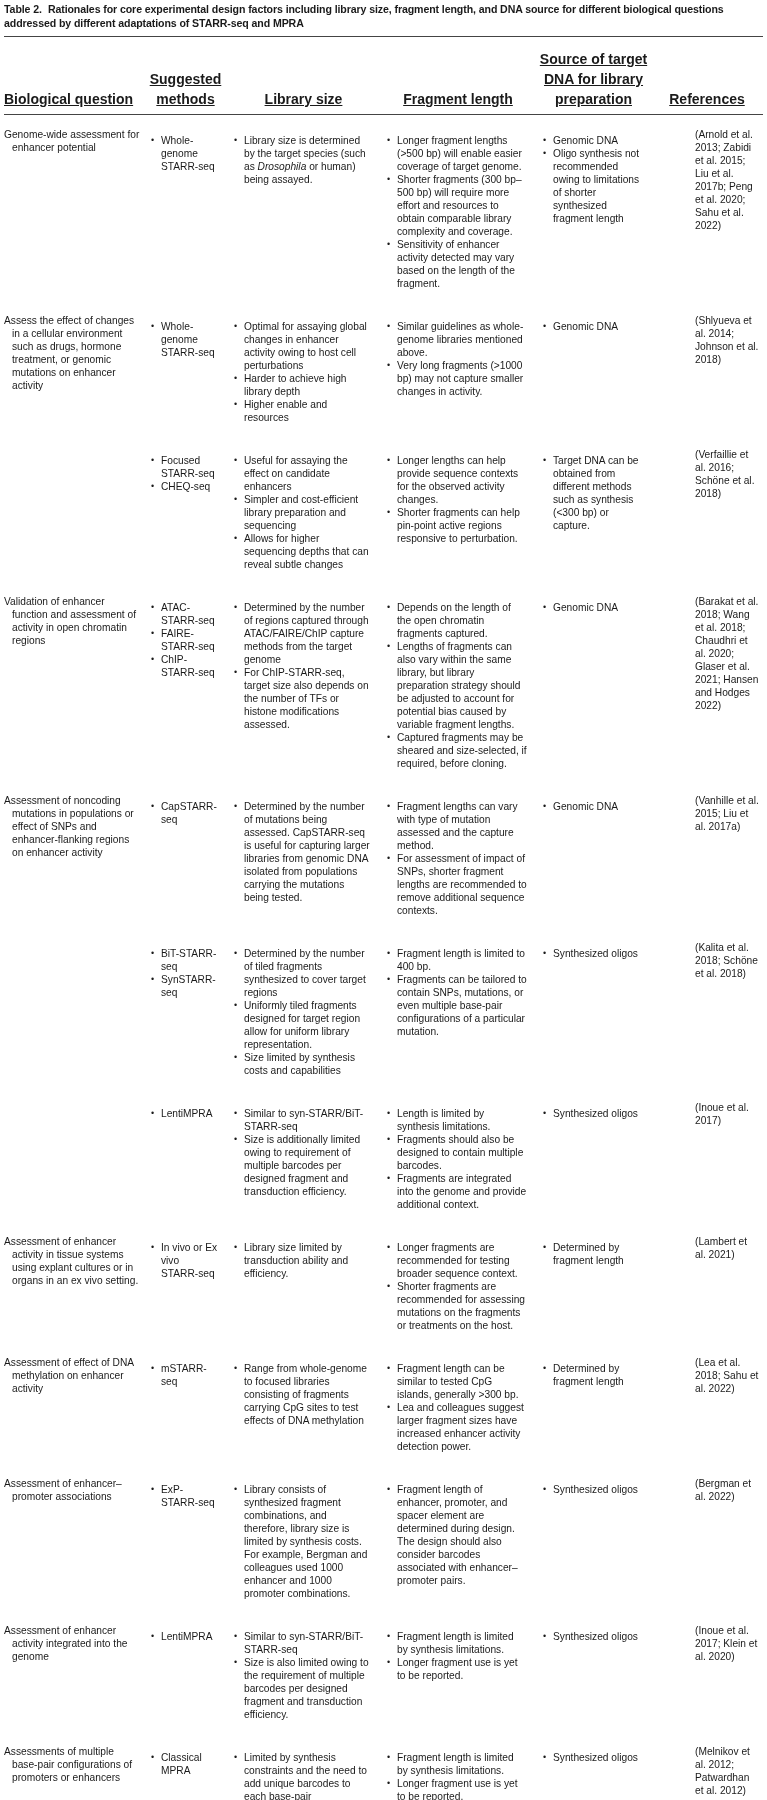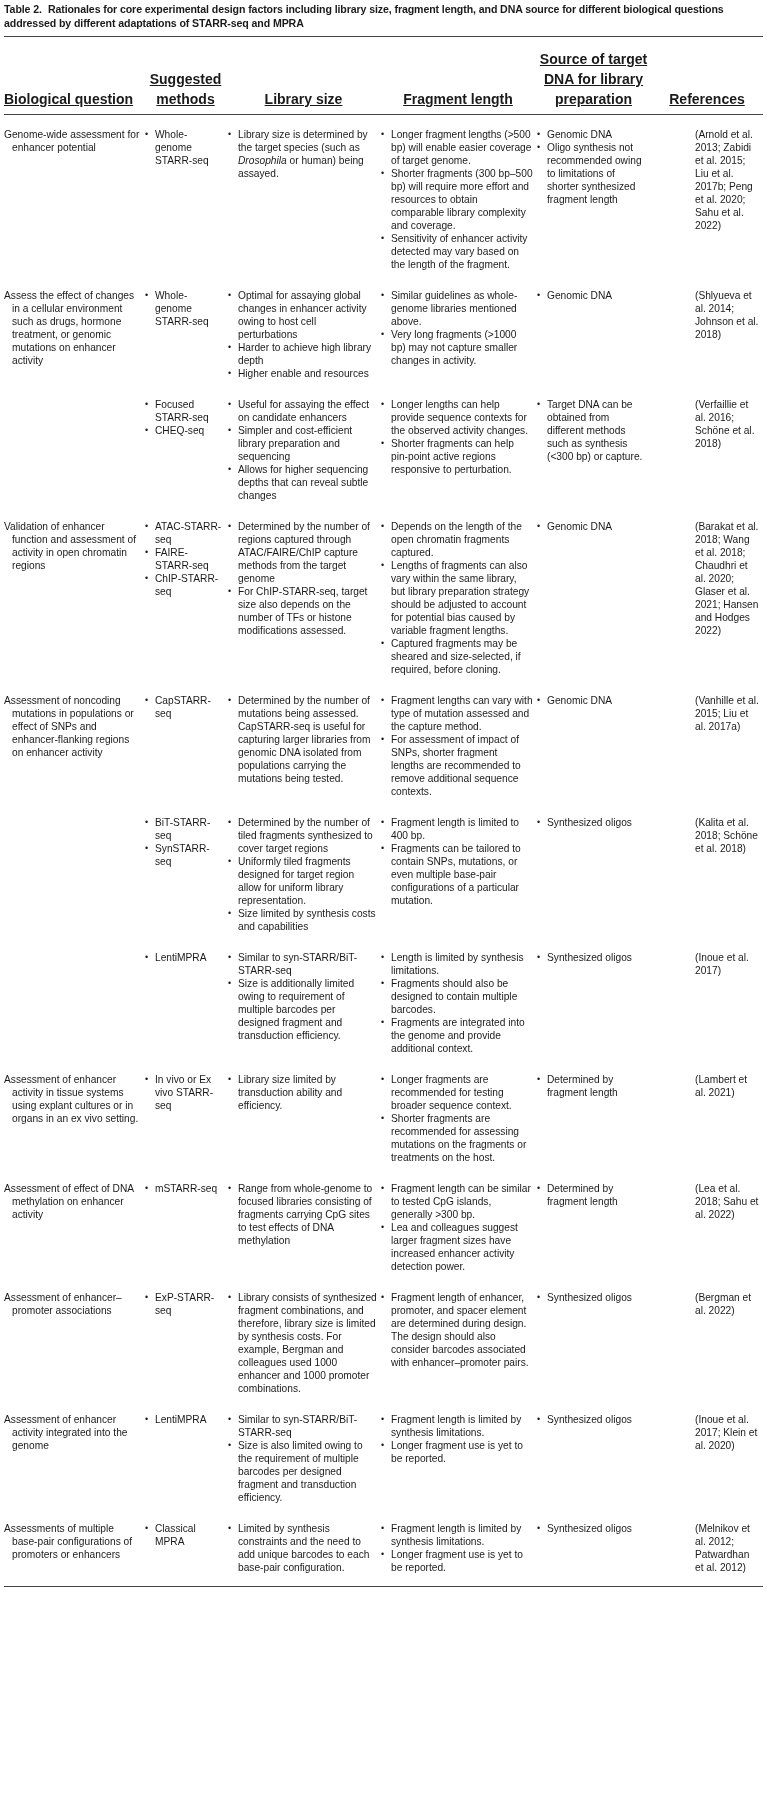--- a/index.html
+++ b/index.html
@@ -29,21 +29,21 @@
     vertical-align: bottom; text-align: center;
     padding: 12px 2px 5px 2px;
     text-decoration: underline;
   }
   thead th.left { text-align: left; padding-left: 0; }
   tbody td { vertical-align: top; padding: 0 3px 0 0; }
   tbody tr.first td { padding-top: 13px; }
   tbody tr td { padding-bottom: 18px; }
   tbody tr.last td { padding-bottom: 12px; }
   .q { padding-left: 8px; text-indent: -8px; }
-  ul { list-style: none; margin: 0; padding: 0; }
+  ul { list-style: none; margin: 6px; padding: 0; }
   li { position: relative; padding-left: 11px; }
   li::before {
     content: "\2022"; position: absolute; left: 1px; top: 0;
     font-size: 9px;
   }
   .refs { padding-left: 0; margin-left: 44px; }
   em, .it { }
 </style>
 </head>
 <body>

